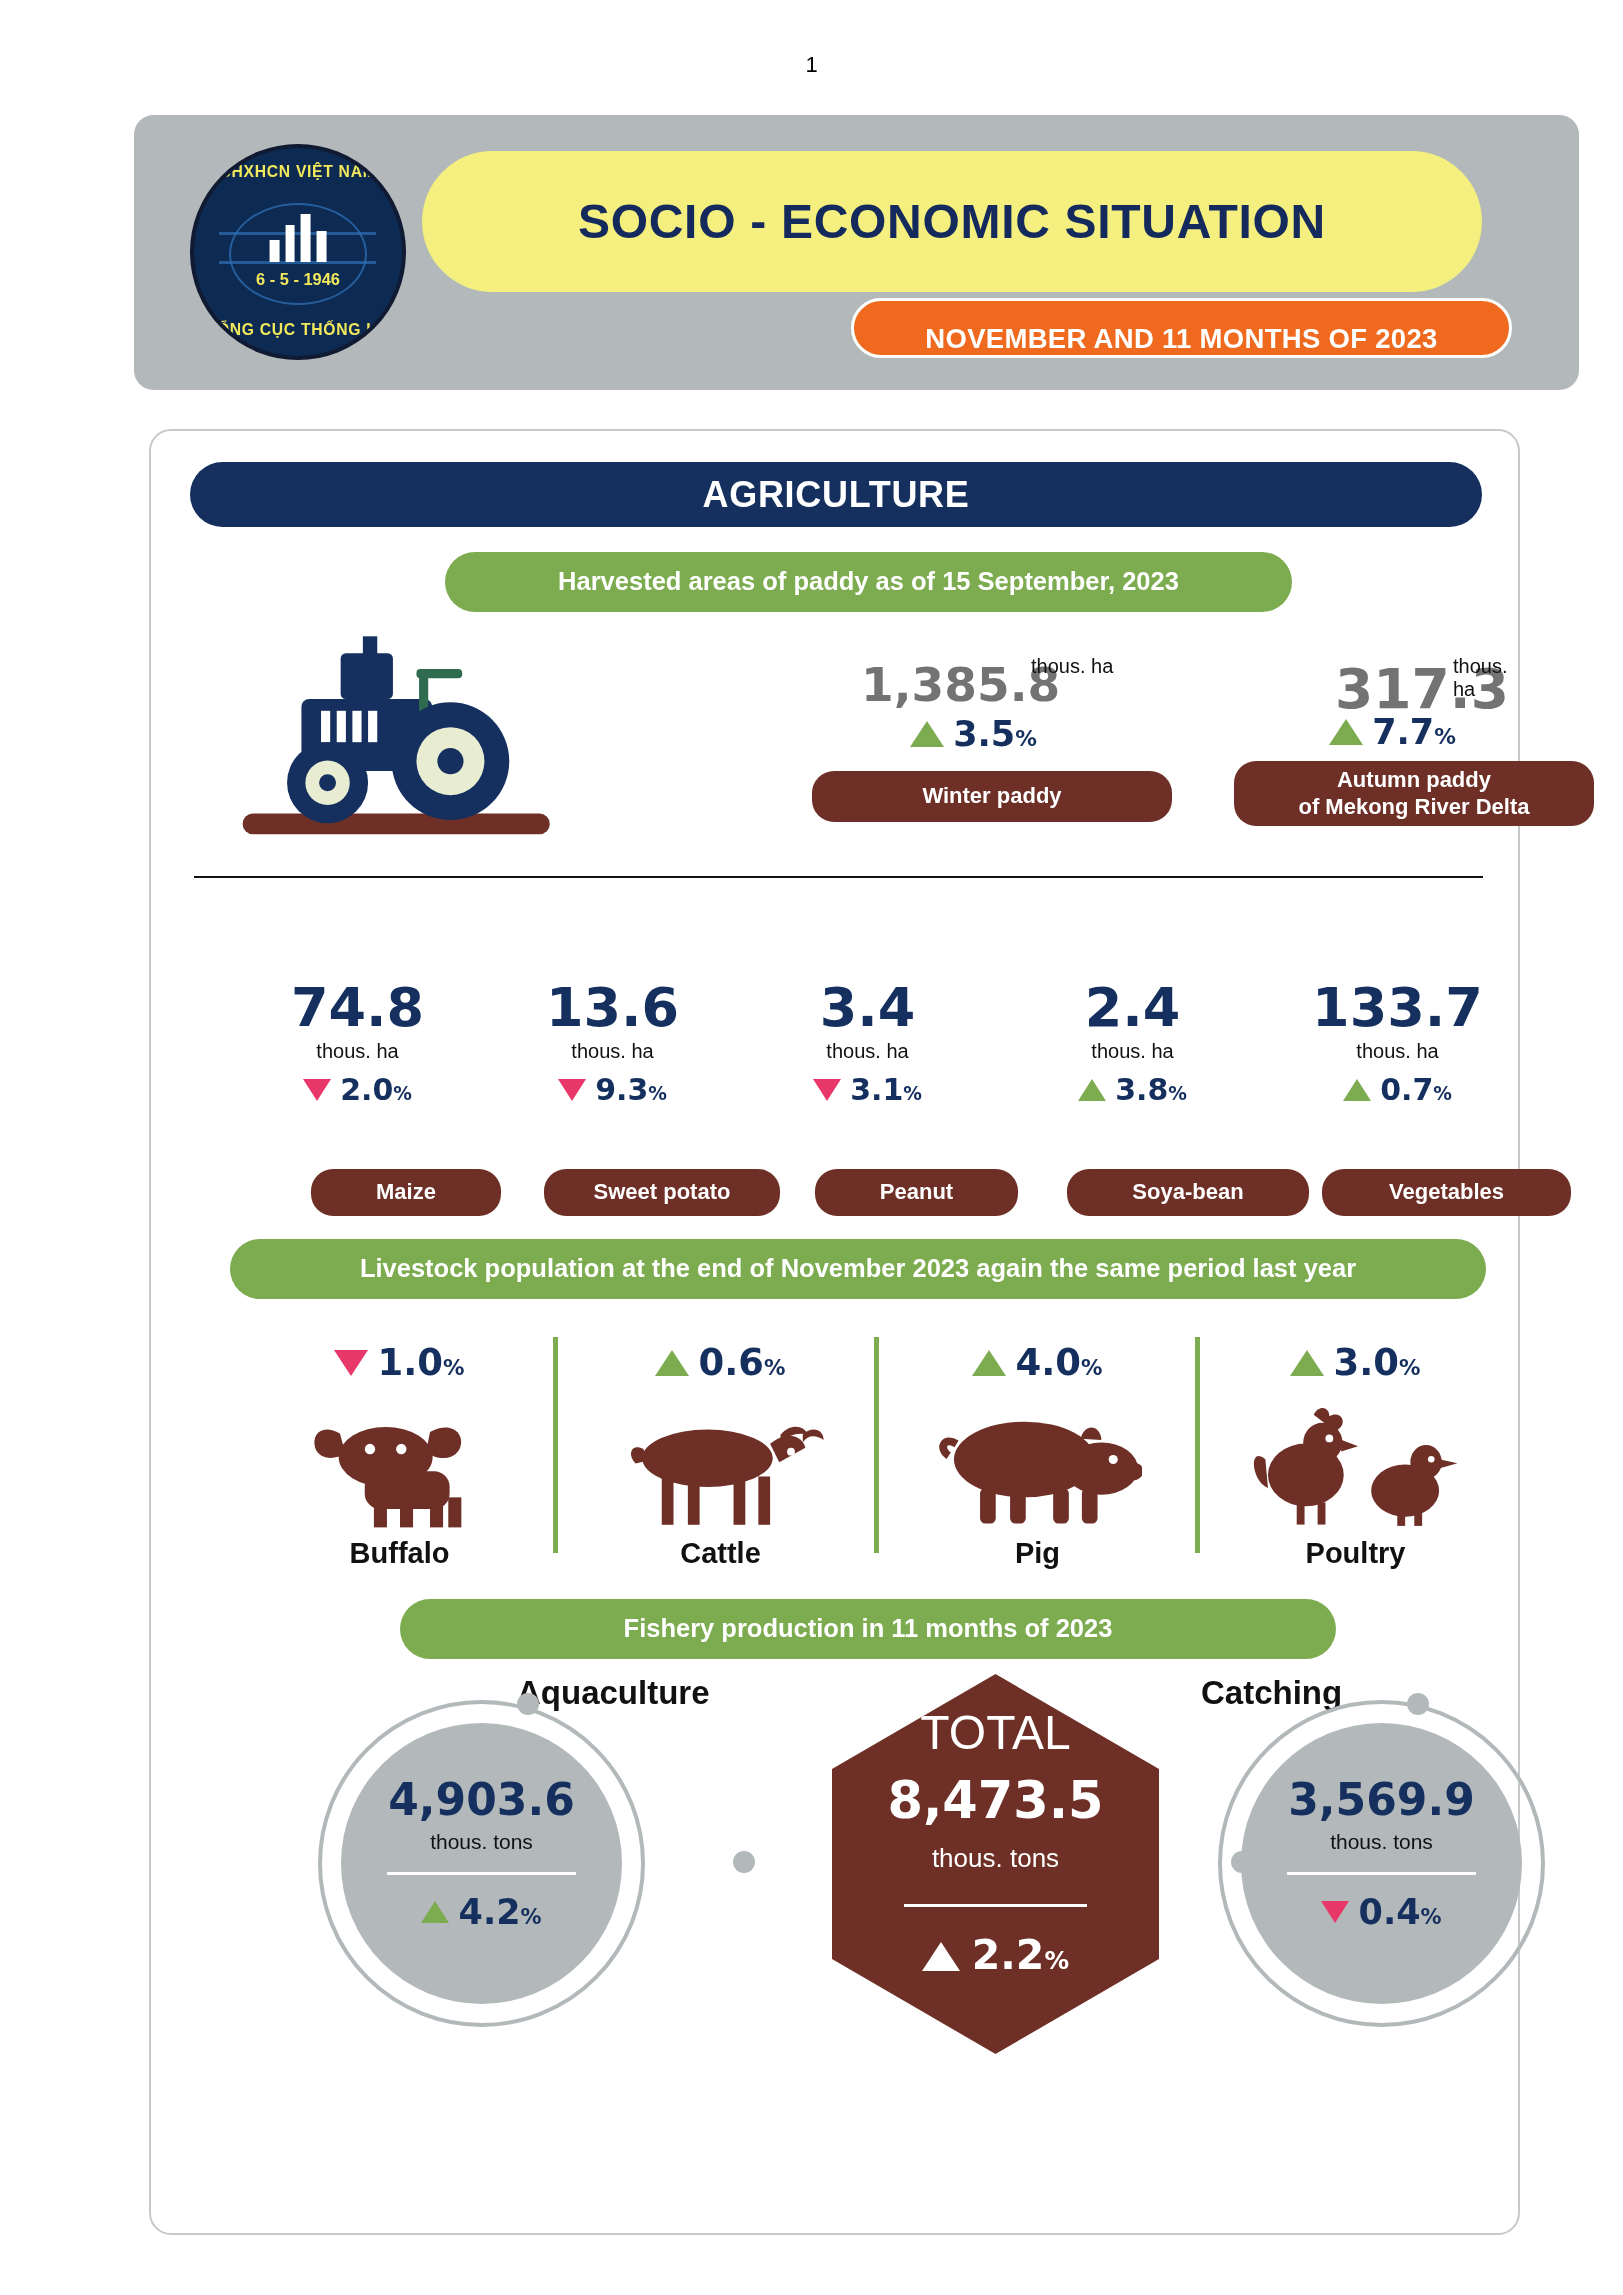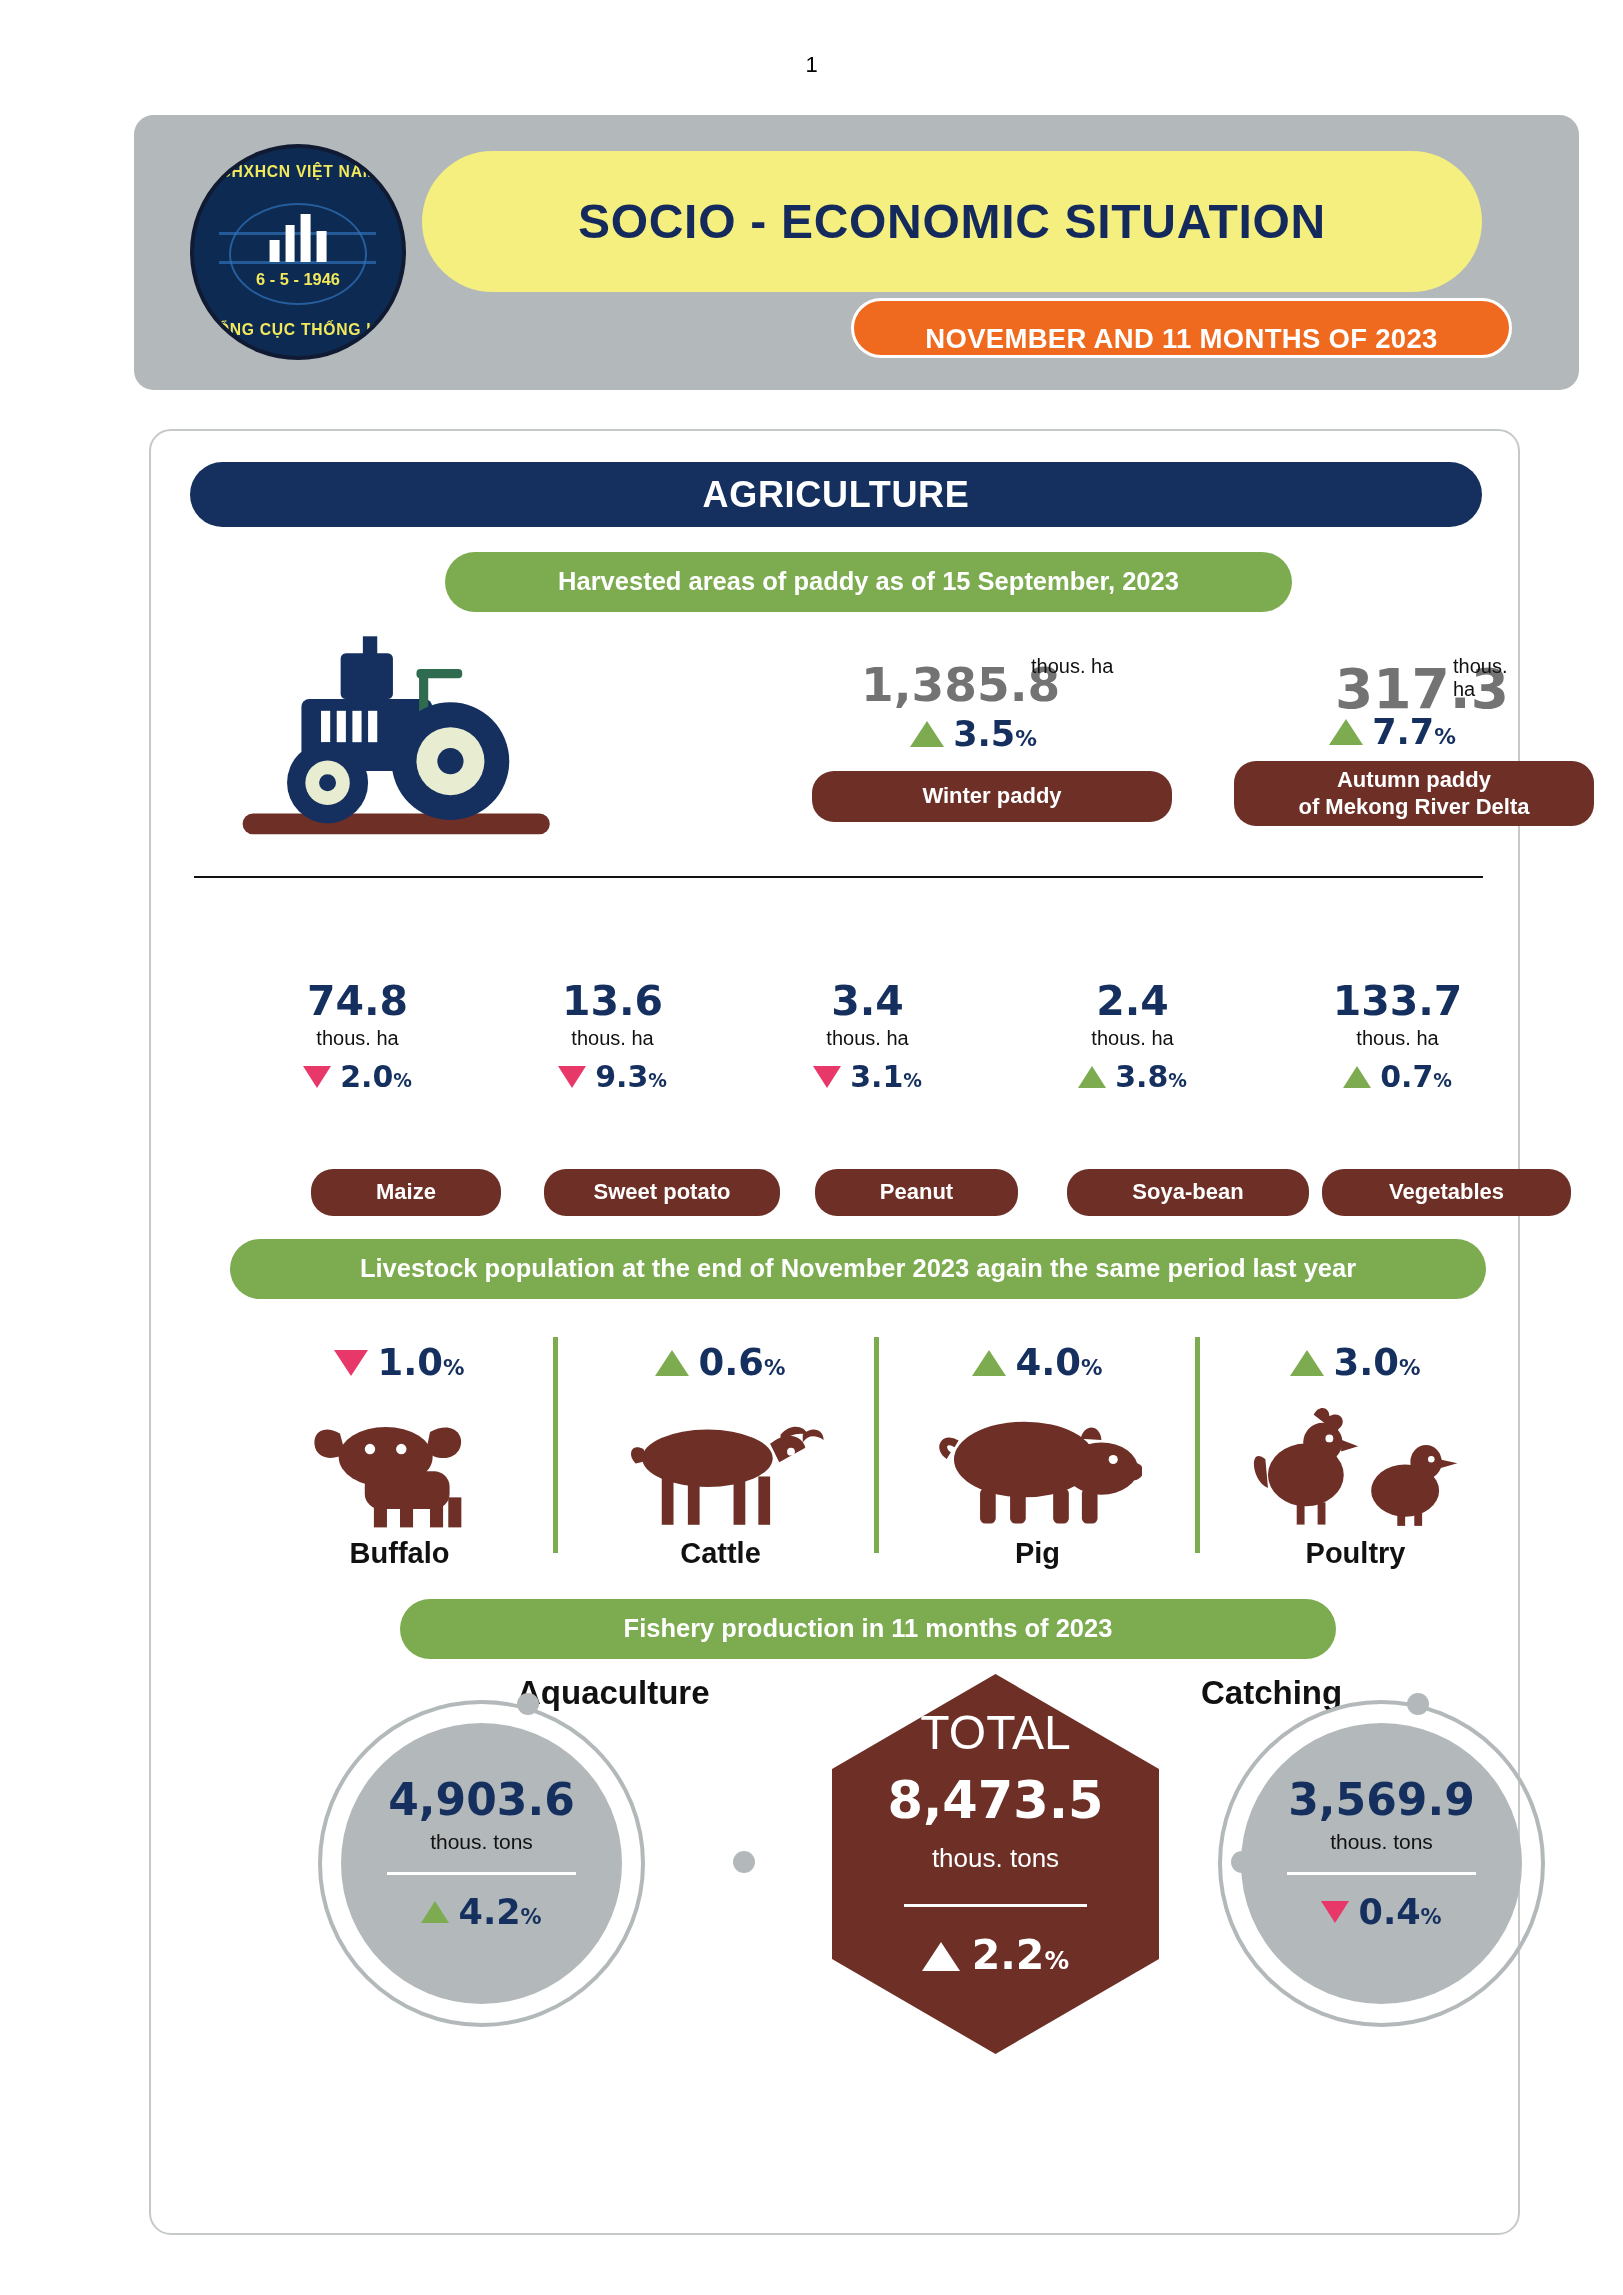--- a/index.html
+++ b/index.html
@@ -268,21 +268,21 @@
     background: #7dac50;
     width: 4.6px;
   }
 
   .crop-col {
     position: absolute;
     width: 249px;
     text-align: center;
   }
   .crop-col .v {
-    font-size: 41px;
+    font-size: 54px;
     font-weight: bold;
     color: #15305f;
     font-family: "DejaVu Sans", sans-serif;
     line-height: 1;
   }
   .crop-col .u {
     font-size: 20px;
     color: #111;
     margin-top: 5.2px;
   }

